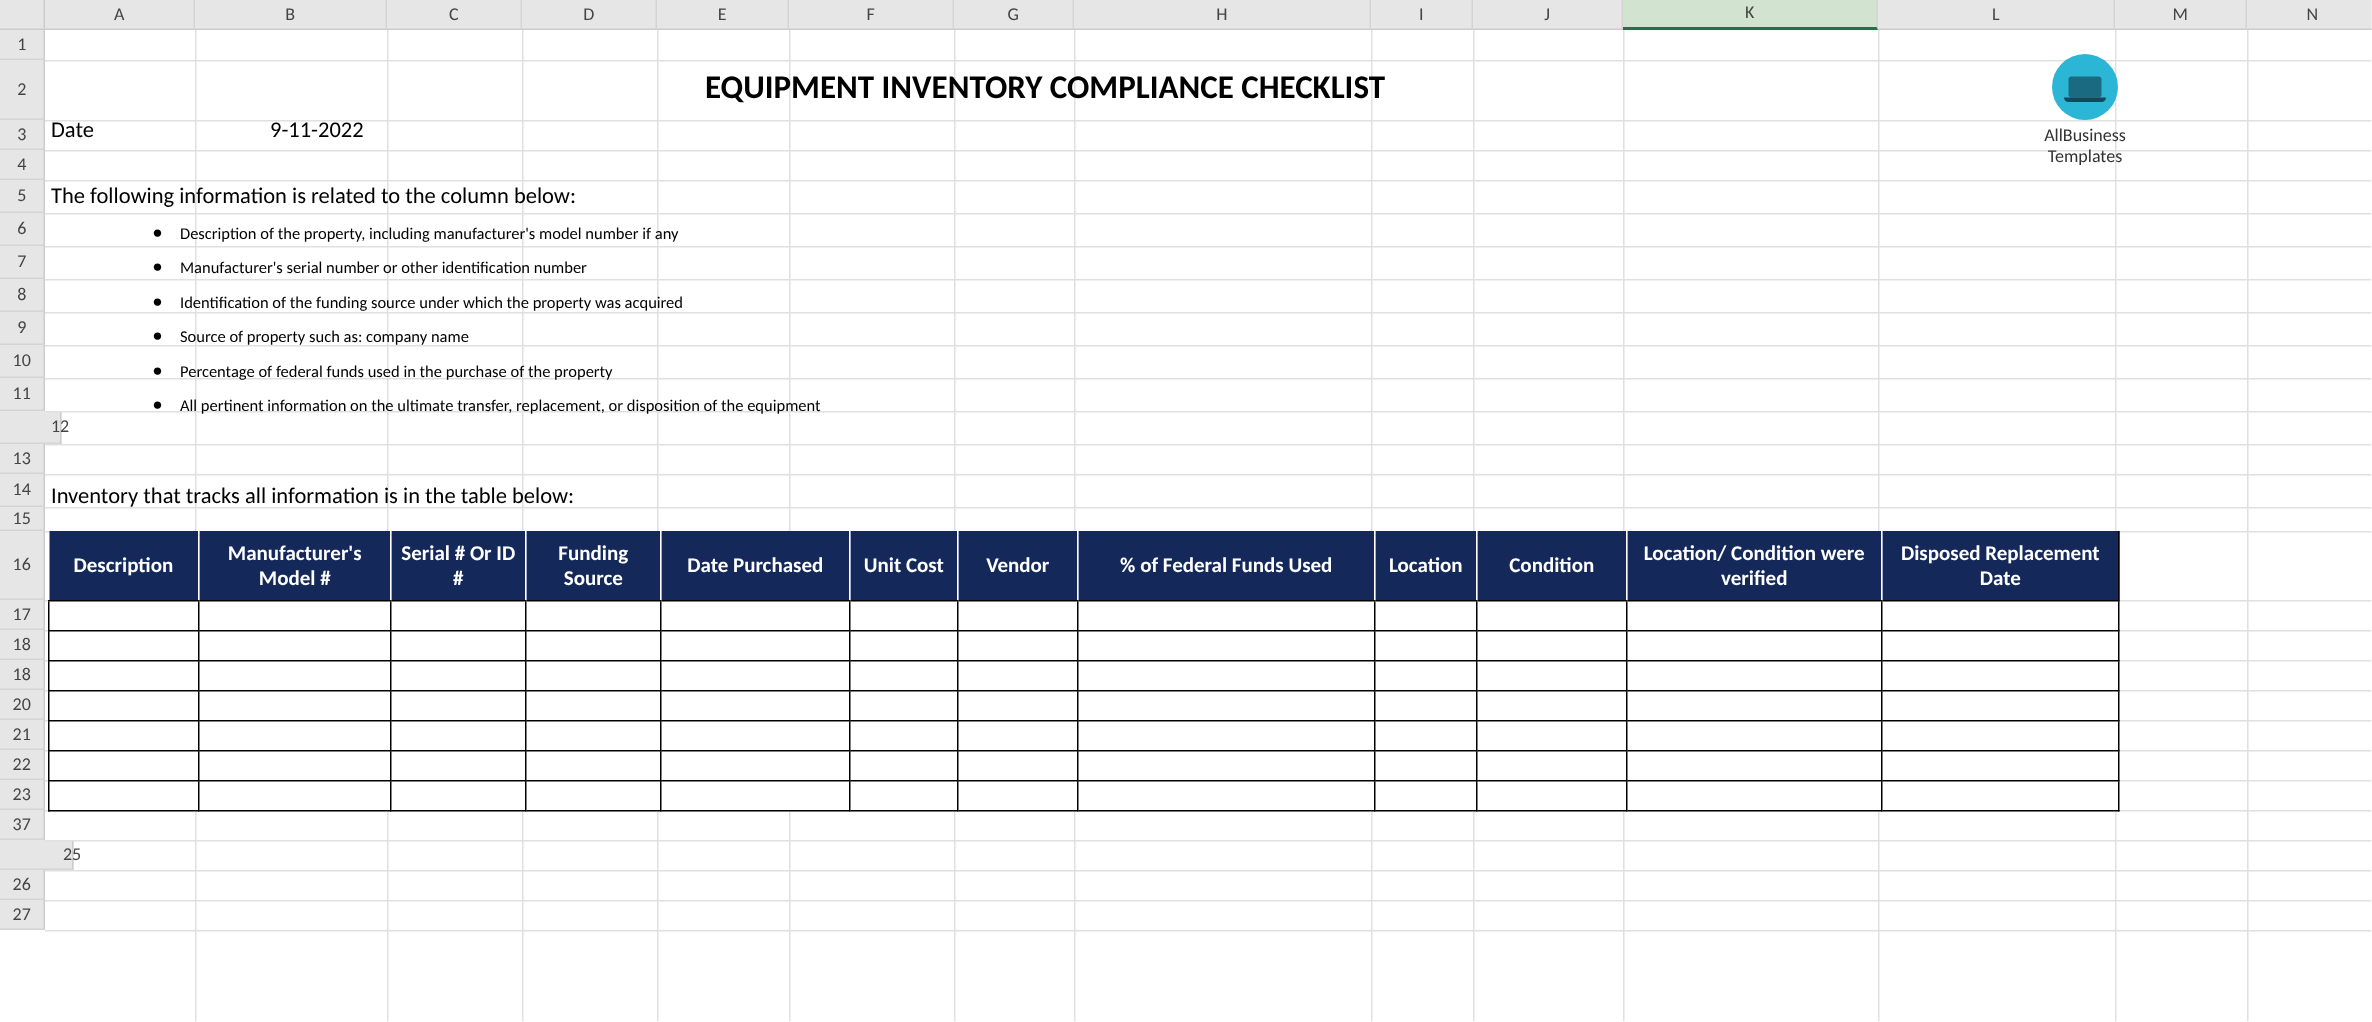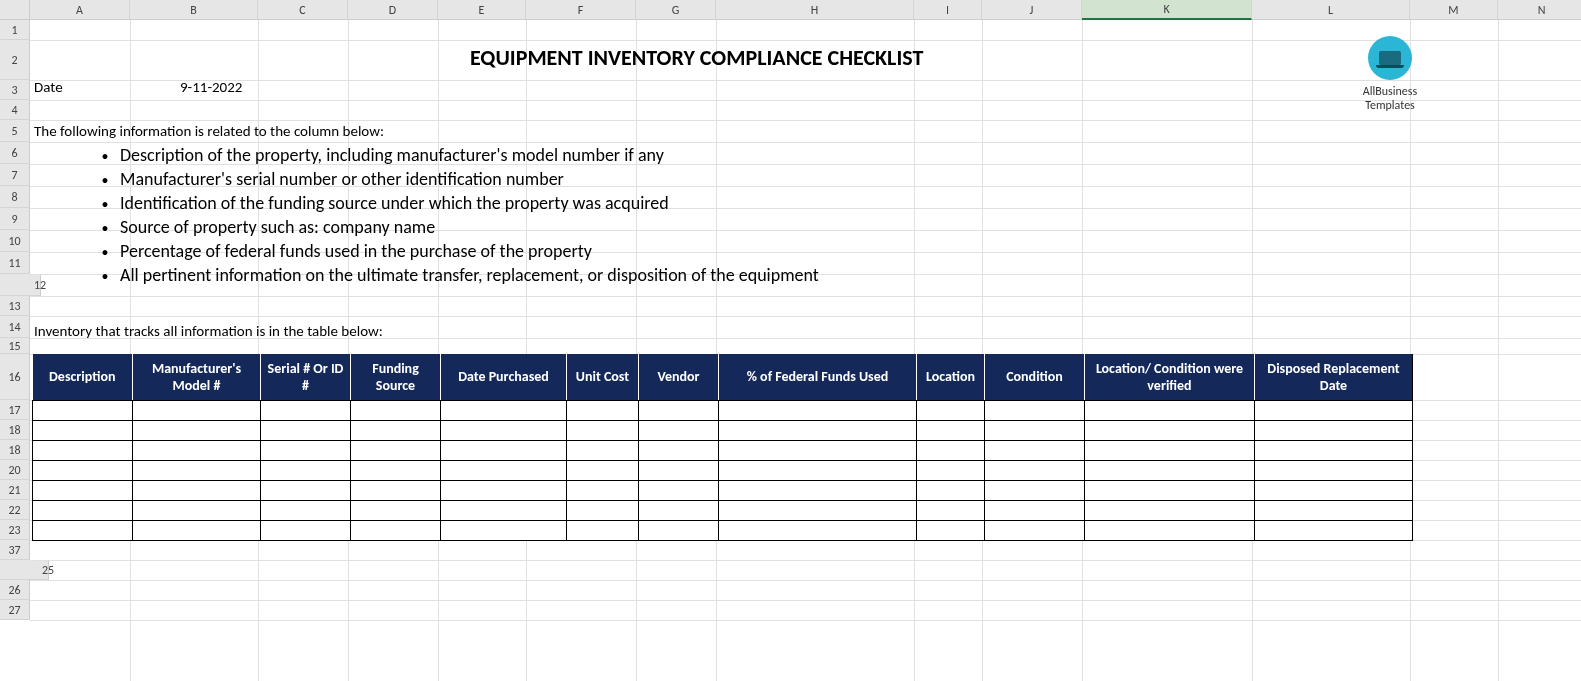--- a/index.html
+++ b/index.html
@@ -94,21 +94,21 @@
   top: 102px;
   font-size: 15px;
 }
 .bullets {
   position: absolute;
   left: 60px;
   top: 124px;
 }
 .bullets li {
   list-style: none;
-  font-size: 18px;
+  font-size: 11px;
   line-height: 22px;
 }
 .bullets li::before {
   content: "•";
   display: inline-block;
   width: 30px;
   text-align: center;
   font-size: 14px;
 }
 .inv-text {

